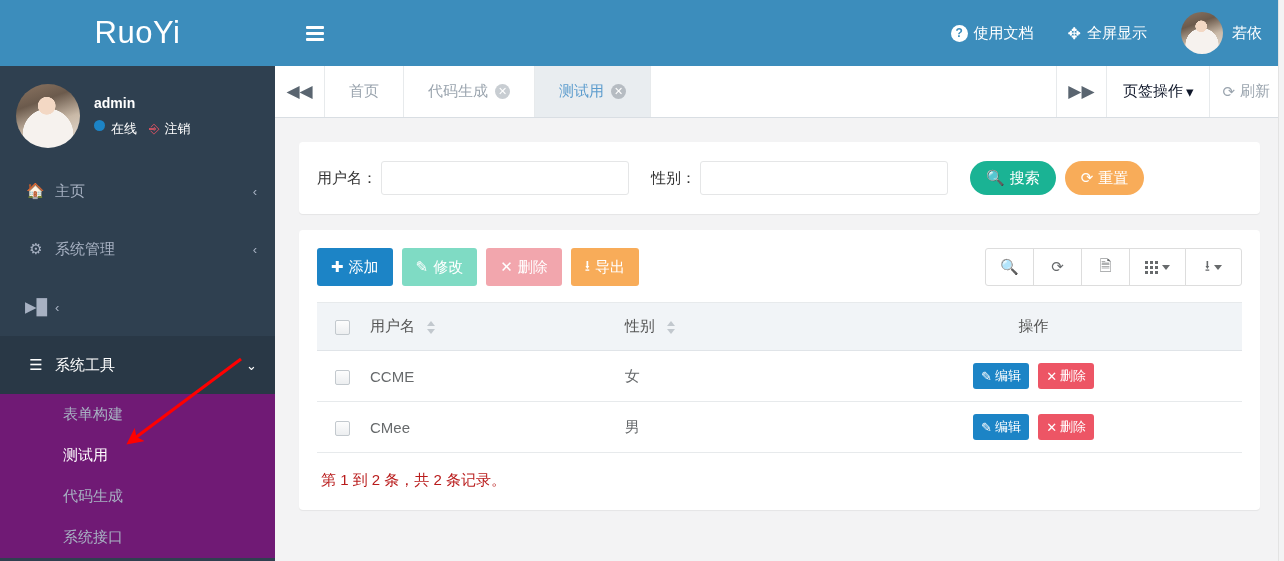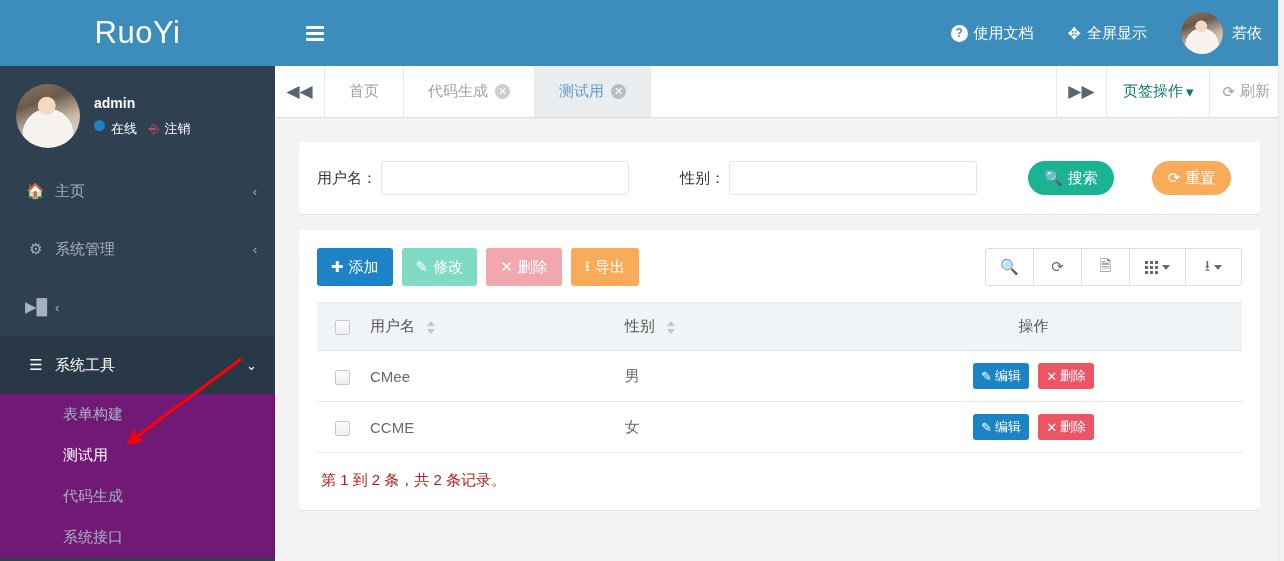--- a/index.html
+++ b/index.html
@@ -149,21 +149,21 @@
   .tab.active { background: #e9edf0; color: #5c9ccd; }
   .tab-close {
     width: 15px; height: 15px; border-radius: 50%;
     background: #c8cdd2; color: #fff;
     display: inline-flex; align-items: center; justify-content: center;
     font-size: 11px; line-height: 1;
   }
   .tab.active .tab-close { background: #b6bcc2; }
   .tab-ops {
     display: flex; align-items: center; padding: 0 16px;
-    color: #0f766e; font-size: 15px; cursor: pointer;
+    color: #0f172a; font-size: 15px; cursor: pointer;
     border-left: 1px solid #e7eaec; border-right: 1px solid #e7eaec;
     white-space: nowrap; gap: 3px;
   }
   .tab-refresh {
     display: flex; align-items: center; gap: 5px;
     padding: 0 14px 0 12px; color: #9aa4ae; font-size: 15px; cursor: pointer;
     white-space: nowrap;
   }
 
   
@@ -173,21 +173,21 @@
     background: #f3f3f4;
     overflow: hidden;
   }
   .panel {
     background: #fff;
     border-radius: 4px;
     box-shadow: 0 1px 1px rgba(0,0,0,.06);
     margin: 24px 24px 0 24px;
   }
   
-  .search-panel { height: 72px; display: flex; align-items: center; padding: 0 18px; gap: 29px; }
+  .search-panel { height: 72px; display: flex; align-items: center; padding: 0 18px; }
   .form-group { display: flex; align-items: center; margin-right: 22px; }
   .form-label { color: #333; font-size: 15px; white-space: nowrap; margin-right: 4px; }
   .form-input {
     height: 34px; width: 248px;
     border: 1px solid #e5e6e7; border-radius: 3px;
     padding: 0 10px; font-size: 14px; color: #555;
     background: #fff; outline: none;
     font-family: "Liberation Sans", sans-serif;
   }
   .btn {
@@ -483,39 +483,39 @@
             <th class="ctr">
               <span>操作</span>
             </th>
           </tr>
         </thead>
         <tbody>
           <tr>
             <td class="col-cb">
               <span class="cb"></span>
             </td>
-            <td>CMee</td>
-            <td>男</td>
+            <td>CCME</td>
+            <td>女</td>
             <td class="ctr">
               <button class="btn-xs btn-row-edit">
                 <span>✎</span>
                 <span>编辑</span>
               </button>
               <button class="btn-xs btn-row-del">
                 <span>✕</span>
                 <span>删除</span>
               </button>
             </td>
           </tr>
           <tr>
             <td class="col-cb">
               <span class="cb"></span>
             </td>
-            <td>CCME</td>
-            <td>女</td>
+            <td>CMee</td>
+            <td>男</td>
             <td class="ctr">
               <button class="btn-xs btn-row-edit">
                 <span>✎</span>
                 <span>编辑</span>
               </button>
               <button class="btn-xs btn-row-del">
                 <span>✕</span>
                 <span>删除</span>
               </button>
             </td>

